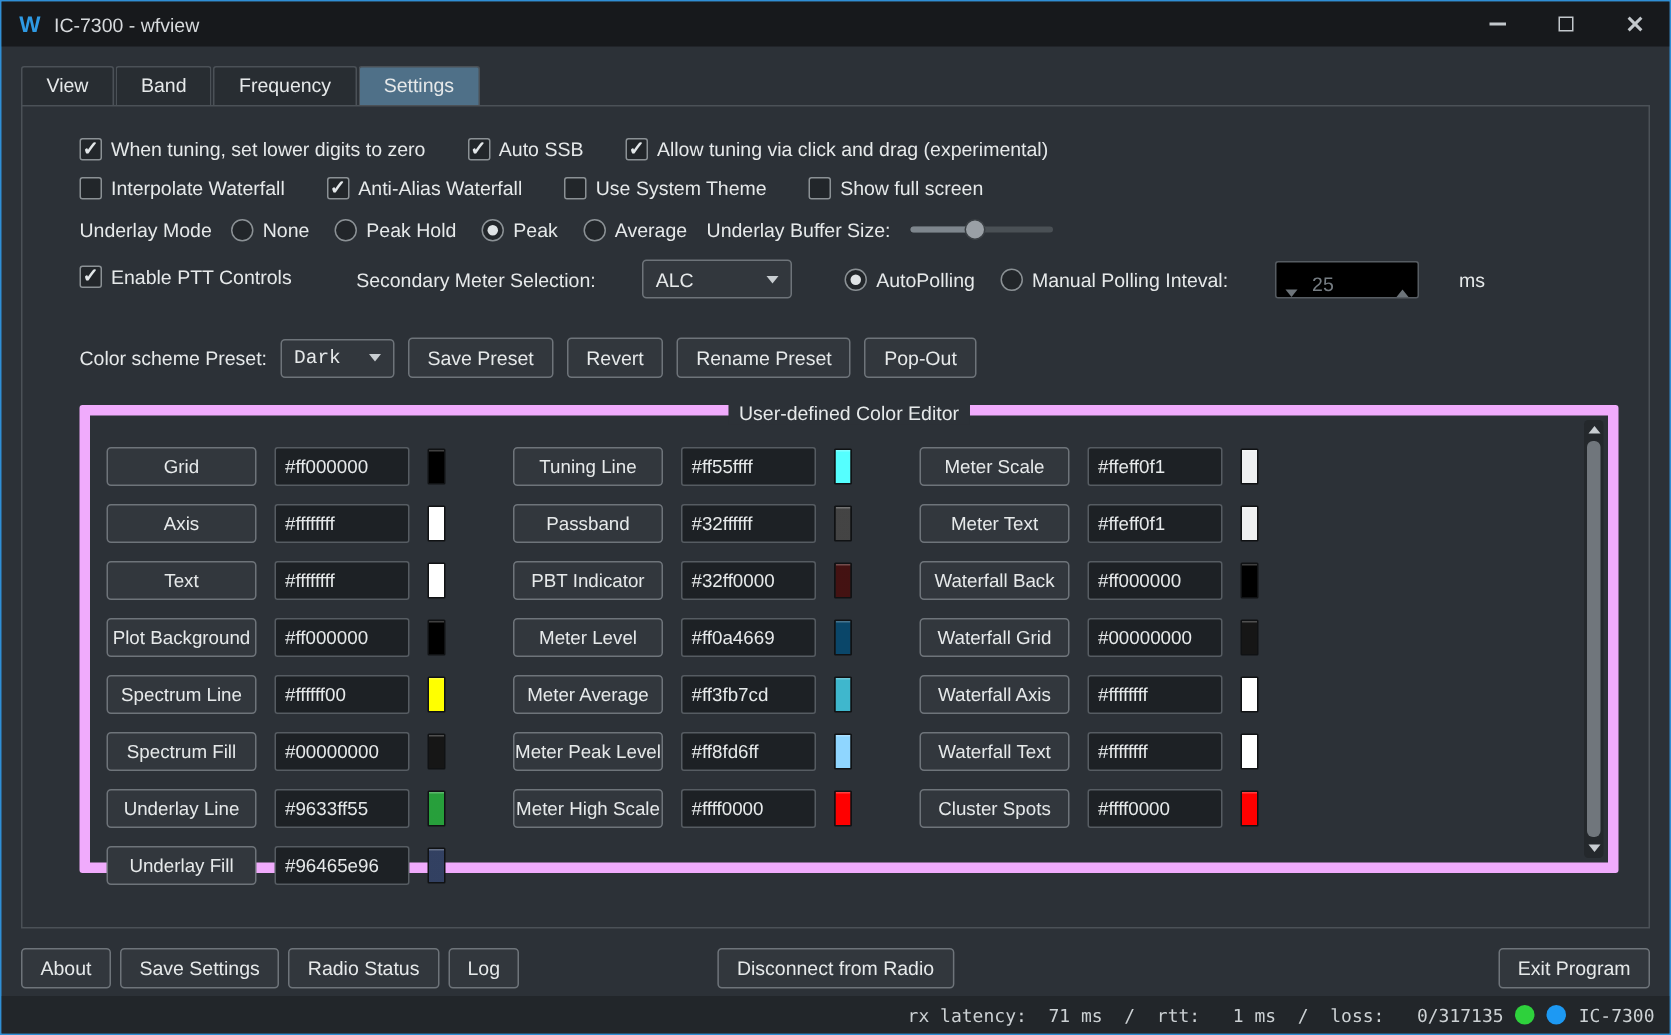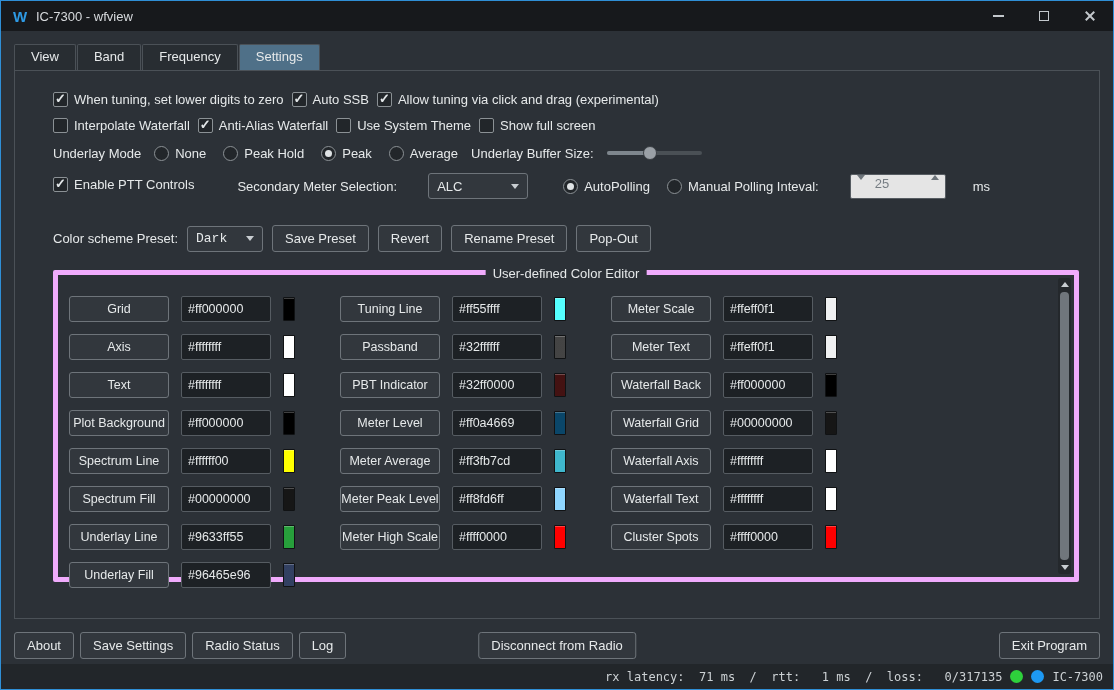--- a/index.html
+++ b/index.html
@@ -30,44 +30,44 @@
   .tab{height:26px;line-height:24px;padding:0 16px;background:#282d32;border:1px solid #4b5157;border-bottom:none;margin-right:1px;border-radius:2px 2px 0 0;cursor:pointer;}
   .tab.active{background:#4f7088;}
   
   .tabframe{margin:0 13px;border:1px solid #4b5157;height:549px;display:flex;padding:19px 14px 14px 16px;flex:0 0 auto;}
   .sidebar{width:148px;border:1px solid #555b60;background:#272b30;overflow:hidden;flex:0 0 auto;}
   .nav-item{padding:2px 7px;cursor:pointer;color:#e6e9ea;}
   .nav-item.selected{background:#2a5778;color:#fff;}
   .main{flex:1;padding-left:22px;display:flex;flex-direction:column;}
   .opt-row{display:flex;align-items:center;margin-top:11px;flex-wrap:nowrap;}
   .opt-row:first-child{margin-top:2px;}
-  #row1,#row2{gap:8px;}
+  #row1,#row2{gap:28px;}
   
   .check,.radio{display:inline-flex;align-items:center;gap:6px;cursor:pointer;}
   .cbox{width:15px;height:15px;border:1px solid #8b9195;background:#22262a;border-radius:2px;position:relative;flex:0 0 auto;}
   .cbox.checked::after{content:"✓";position:absolute;left:1px;top:-2px;font-size:13px;font-weight:bold;color:#e3e7e9;}
   .rdot{width:15px;height:15px;border:1px solid #8b9195;background:#22262a;border-radius:50%;position:relative;flex:0 0 auto;}
   .rdot.on::after{content:"";position:absolute;left:3px;top:3px;width:7px;height:7px;border-radius:50%;background:#dfe3e5;}
   .radios{display:inline-flex;align-items:center;gap:17px;}
   .lab{white-space:nowrap;}
   
   .btn{height:27px;padding:0 12px;background:#32373d;border:1px solid #6e747a;border-radius:3px;color:#e6e9ea;font-size:13px;font-family:"Liberation Sans",sans-serif;cursor:pointer;white-space:nowrap;}
   .combo{display:inline-flex;align-items:center;justify-content:space-between;height:26px;padding:0 8px;background:#32373d;border:1px solid #6e747a;border-radius:3px;cursor:pointer;}
   .combo-val{font-size:13px;}
   .tri-down{width:0;height:0;border-left:4px solid transparent;border-right:4px solid transparent;border-top:5px solid #c8cdd1;}
   .tri-up{width:0;height:0;border-left:4px solid transparent;border-right:4px solid transparent;border-bottom:5px solid #c8cdd1;}
   .slider{position:relative;width:95px;height:18px;display:inline-block;cursor:pointer;flex:0 0 auto;}
   .groove{position:absolute;left:0;right:0;top:7px;height:4px;background:#4a5055;border-radius:2px;}
   .fill{position:absolute;left:0;top:7px;height:4px;width:46%;background:#7e868d;border-radius:2px;}
   .handle{position:absolute;left:calc(46% - 7px);top:2px;width:14px;height:14px;border-radius:50%;background:#9aa0a6;border:1px solid #3a3f44;}
-  .spin{display:inline-flex;align-items:flex-start;width:96px;height:25px;background:#e5e5e5;border:1px solid #565c62;border-radius:2px;padding:0 6px;gap:4px;}
+  .spin{display:inline-flex;align-items:flex-end;width:96px;height:25px;background:#000000;border:1px solid #565c62;border-radius:2px;padding:0 6px;gap:4px;}
   .spin-input{flex:1;min-width:0;background:transparent;border:none;outline:none;color:#767d83;font-size:13px;font-family:"Liberation Sans",sans-serif;padding-left:6px;}
   .spin .tri-up,.spin .tri-down{border-top-color:#6d747a;border-bottom-color:#6d747a;cursor:pointer;}
   
-  .groupbox{position:relative;margin-top:18px;margin-right:6px;border:5px solid #f0abfc;border-radius:2px;height:312px;}
+  .groupbox{position:relative;margin-top:18px;margin-right:6px;border:7px solid #f0abfc;border-radius:2px;height:312px;}
   .gb-title{position:absolute;top:-9px;left:50%;transform:translateX(-50%);background:#2c3137;padding:0 7px;white-space:nowrap;}
   .color-grid{display:flex;gap:45px;padding:21px 0 0 11px;}
   .color-col{display:grid;grid-template-columns:100px 90px 12px;column-gap:8px;row-gap:9px;align-items:center;align-content:start;gap:12px;}
   .cbtn{width:100px;height:26px;padding:0;font-size:12.5px;}
   .hexfield{width:90px;height:26px;background:#1d2125;border:1px solid #565c62;border-radius:2px;color:#e6e9ea;font-size:12.5px;font-family:"Liberation Sans",sans-serif;padding:0 6px;outline:none;}
   .swatch{width:12px;height:24px;border:1px solid #101214;border-radius:1px;box-shadow:inset 0 1px 0 rgba(255,255,255,0.25);}
   
   .vscroll{position:absolute;top:3px;bottom:3px;right:3px;width:13px;display:flex;flex-direction:column;align-items:center;background:#24282c;border-radius:3px;}
   .sb-btn{height:13px;display:flex;align-items:center;justify-content:center;cursor:pointer;flex:0 0 auto;}
   .sb-thumb{flex:1;width:9px;margin:1px 0;background:#70767c;border-radius:4px;cursor:pointer;}

